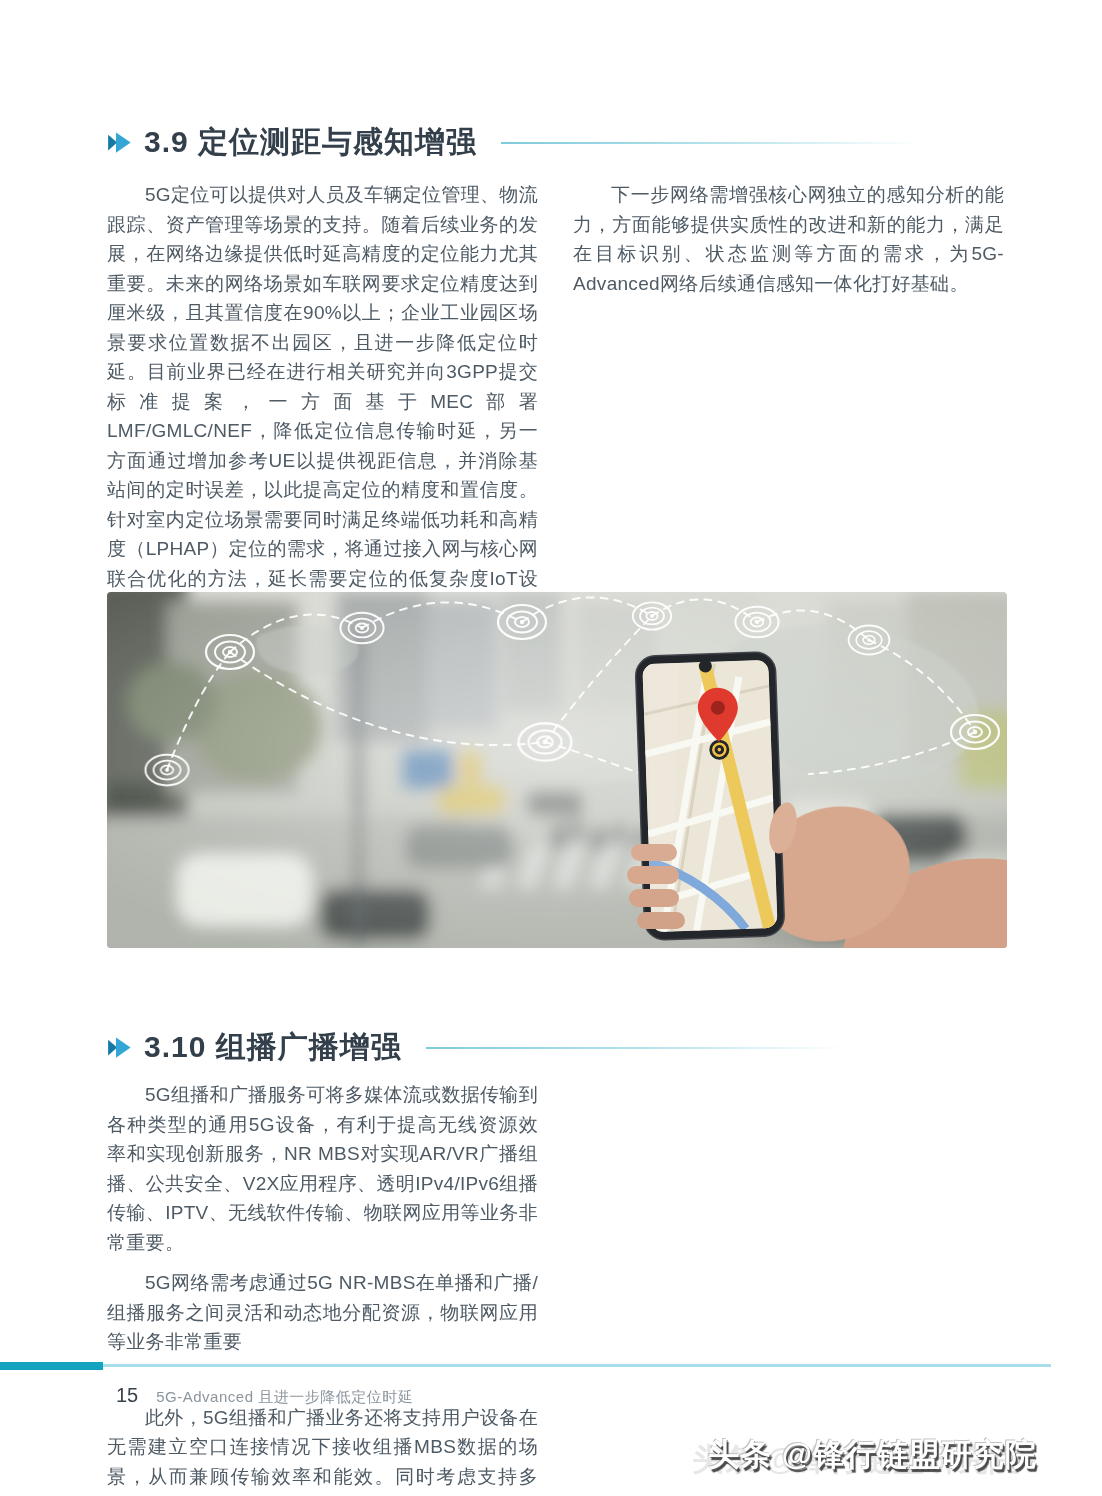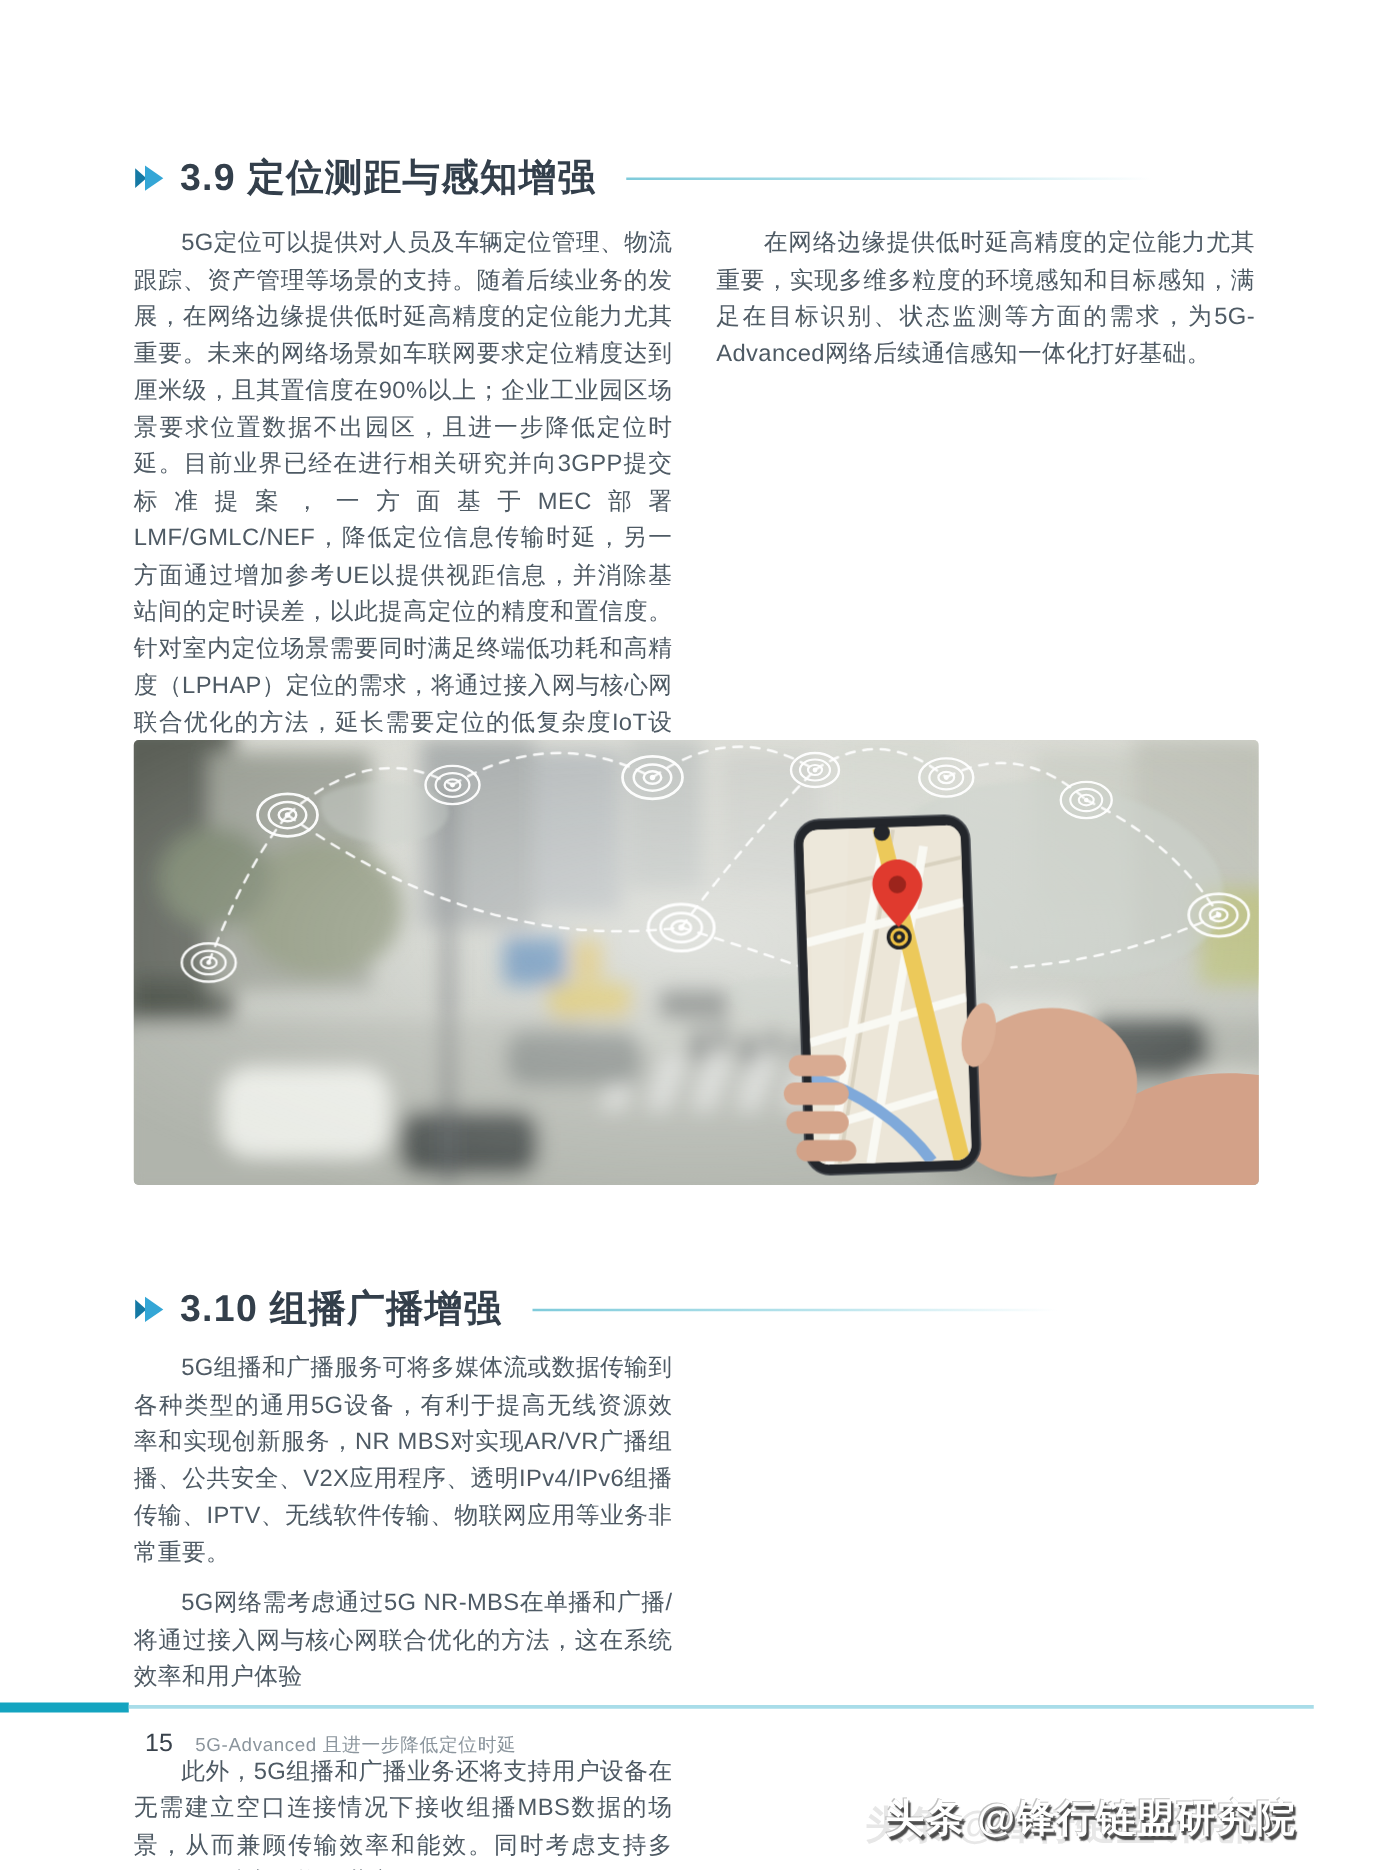--- a/index.html
+++ b/index.html
@@ -55,21 +55,21 @@
     </svg>
     <span class="heading-text">3.9 定位测距与感知增强</span>
     <span class="heading-line"></span>
   </div>
 
   <div class="columns" style="top:180px;">
     <div class="col">
       <p>5G定位可以提供对人员及车辆定位管理、物流跟踪、资产管理等场景的支持。随着后续业务的发展，在网络边缘提供低时延高精度的定位能力尤其重要。未来的网络场景如车联网要求定位精度达到厘米级，且其置信度在90%以上；企业工业园区场景要求位置数据不出园区，且进一步降低定位时延。目前业界已经在进行相关研究并向3GPP提交标准提案，一方面基于MEC部署LMF/GMLC/NEF，降低定位信息传输时延，另一方面通过增加参考UE以提供视距信息，并消除基站间的定时误差，以此提高定位的精度和置信度。针对室内定位场景需要同时满足终端低功耗和高精度（LPHAP）定位的需求，将通过接入网与核心网联合优化的方法，延长需要定位的低复杂度IoT设备的电池使用寿命。</p>
     </div>
     <div class="col">
-      <p>在网络边缘提供低时延高精度的定位能力尤其重要，实现多维多粒度的环境感知和目标感知，满足在目标识别、状态监测等方面的需求，为5G-Advanced网络后续通信感知一体化打好基础。</p>
+      <p>下一步网络需增强核心网独立的感知分析的能力，方面能够提供实质性的改进和新的能力，满足在目标识别、状态监测等方面的需求，为5G-Advanced网络后续通信感知一体化打好基础。</p>
     </div>
   </div>
 
   <div class="photo" aria-label="手持智能手机显示地图定位的照片：模糊的城市街景背景，白色信号波纹图标与虚线弧线相连，手机屏幕上有红色定位图钉">
     <svg width="900" height="356" viewBox="0 0 900 356">
       <defs>
         <filter id="b8" x="-30%" y="-30%" width="160%" height="160%">
             <feGaussianBlur stdDeviation="8"></feGaussianBlur>
           </filter>
         <filter id="b4" x="-30%" y="-30%" width="160%" height="160%">
@@ -267,21 +267,21 @@
       <polygon points="1,5 9,12 1,19" fill="#1579a4"></polygon>
       <polygon points="8,3 21,12 8,21" fill="#34a6d6"></polygon>
     </svg>
     <span class="heading-text">3.10 组播广播增强</span>
     <span class="heading-line"></span>
   </div>
 
   <div class="columns" style="top:1080px;flex-direction:column;">
     <div class="col">
       <p>5G组播和广播服务可将多媒体流或数据传输到各种类型的通用5G设备，有利于提高无线资源效率和实现创新服务，NR MBS对实现AR/VR广播组播、公共安全、V2X应用程序、透明IPv4/IPv6组播传输、IPTV、无线软件传输、物联网应用等业务非常重要。</p>
-      <p>5G网络需考虑通过5G NR-MBS在单播和广播/将通过接入网与核心网联合优化的方法，这在系统效率和用户体验</p>
+      <p>5G网络需考虑通过5G NR-MBS在单播和广播/组播服务之间灵活和动态地分配资源，物联网应用等业务非常重要</p>
     </div>
     <div class="col">
       <p>此外，5G组播和广播业务还将支持用户设备在无需建立空口连接情况下接收组播MBS数据的场景，从而兼顾传输效率和能效。同时考虑支持多PLMN的接入网资源共享。</p>
     </div>
   </div>
 
   <div class="footer-rule-dark"></div>
   <div class="footer-rule-light"></div>
 
   <div class="footer">

